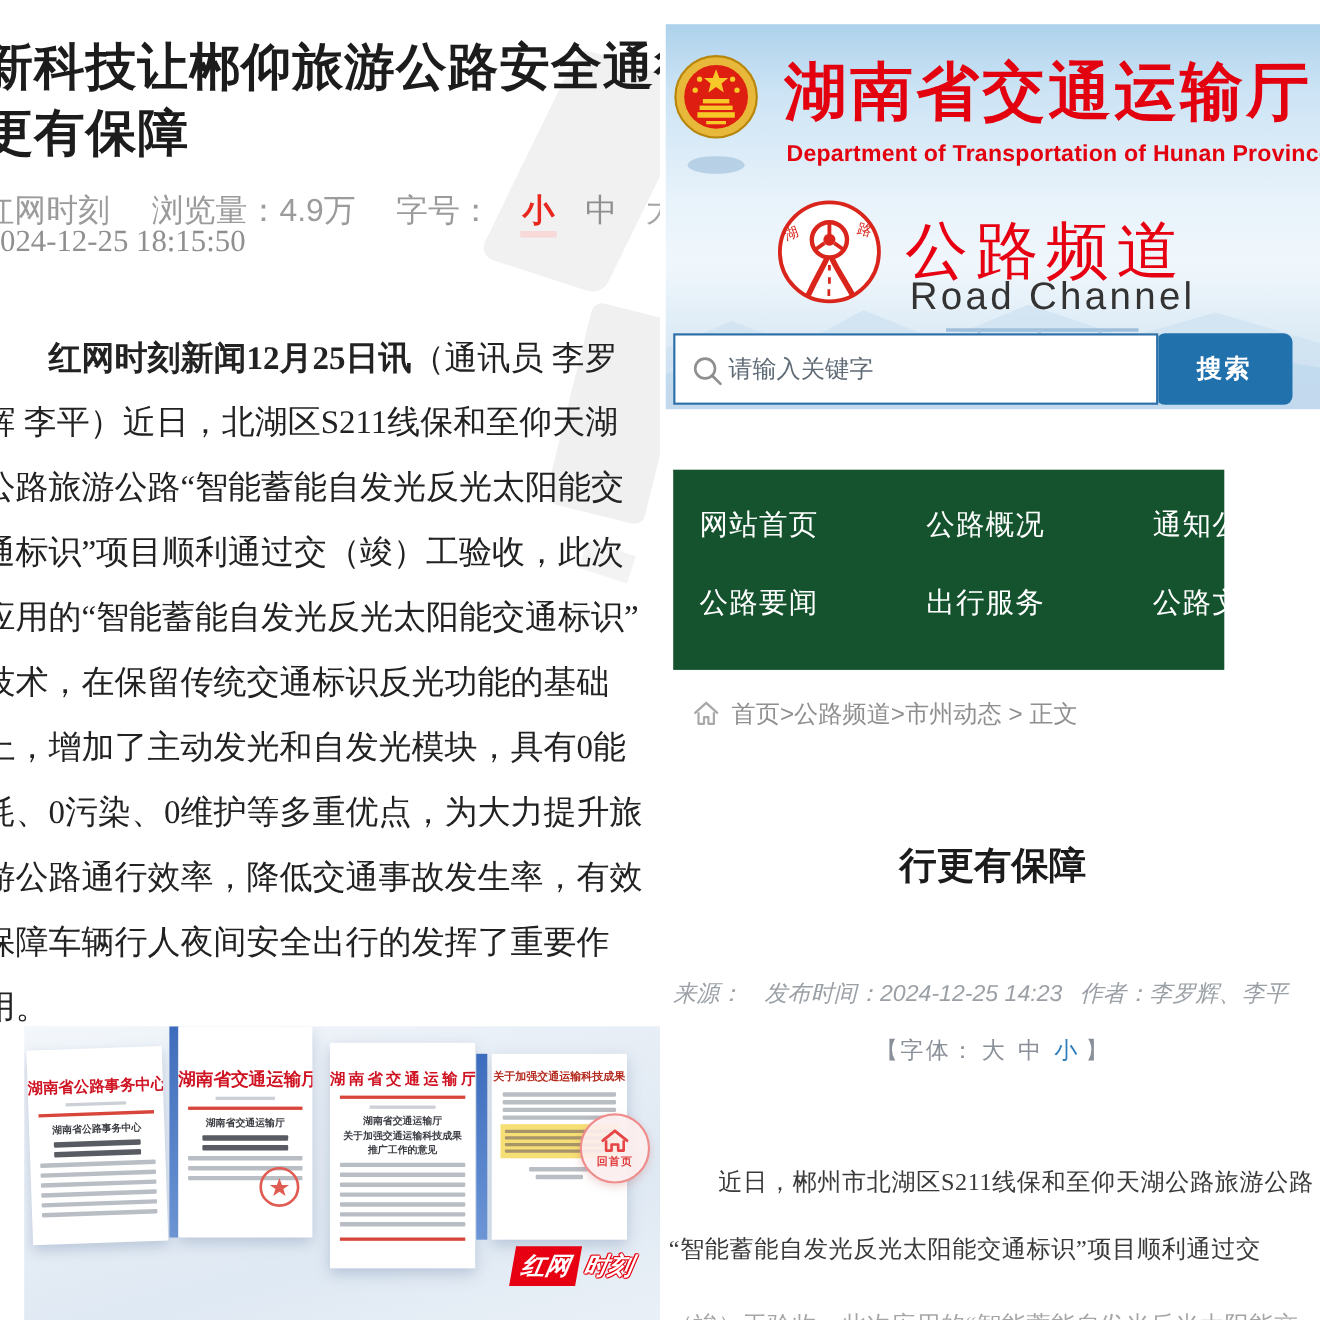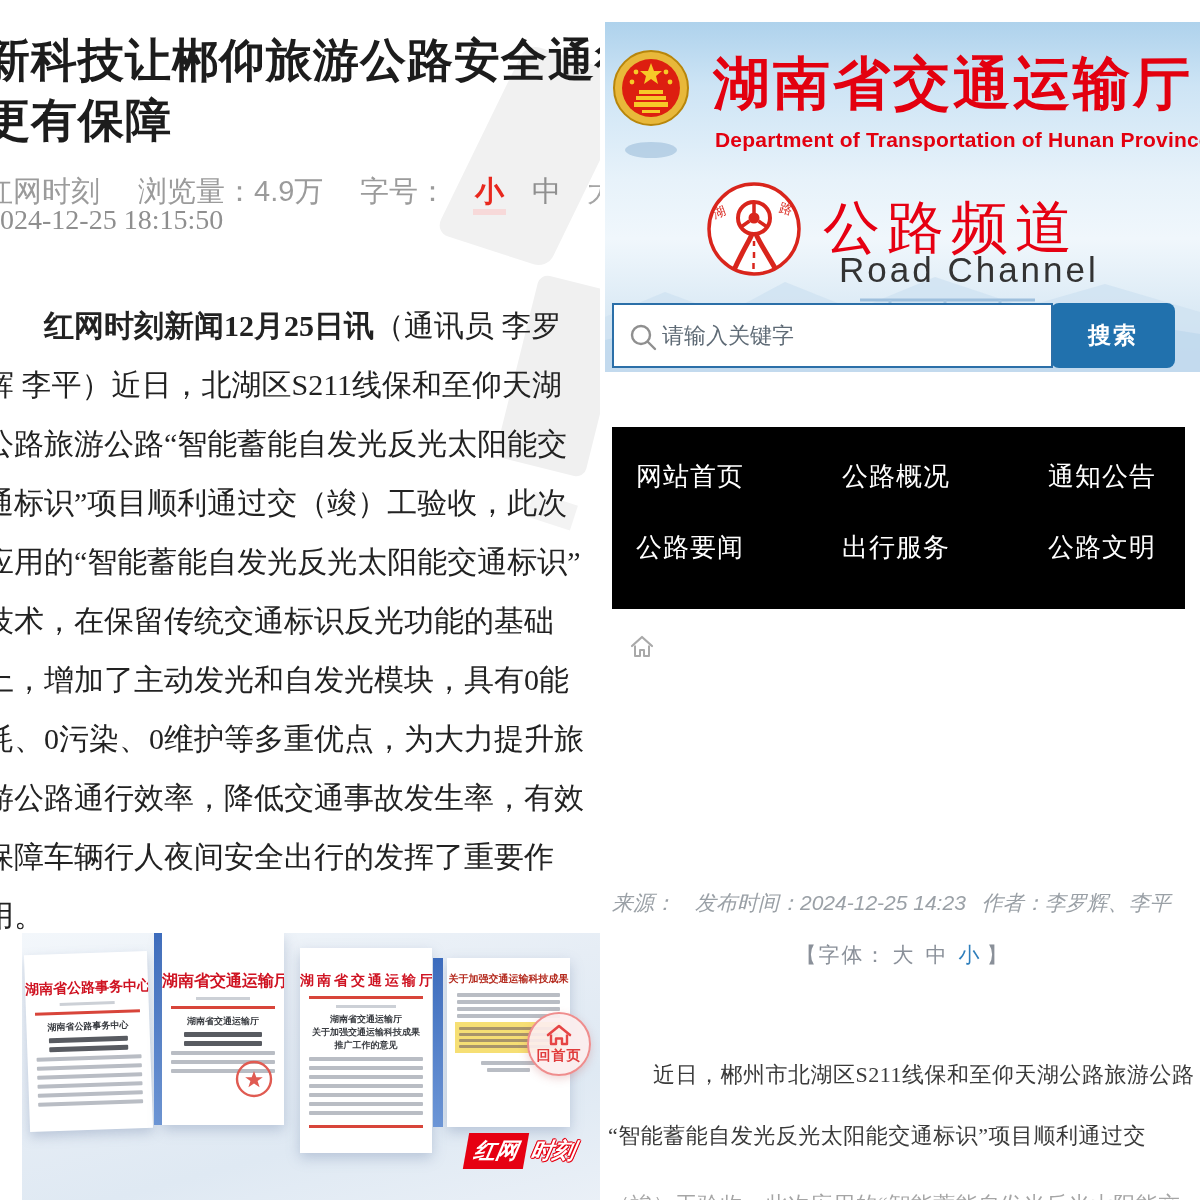--- a/index.html
+++ b/index.html
@@ -46,44 +46,44 @@
   .doc3-sub{font-size:9px;font-weight:700;color:#3a3d42;text-align:center;line-height:13px;white-space:nowrap;overflow:hidden;}
   .doc4wrap{position:absolute;left:411px;top:25px;width:137px;height:169px;}
   .doc4{left:14px;top:0;width:123px;height:169px;padding-top:14px;position:absolute;}
   .doc4 .doc-title-red{font-size:10px;color:#b42a1e;}
   .hl{background:#f6df74;margin:4px 8px;padding:2px 2px;}
   .hl .bar{background:#a8946a;margin:3px 2px;height:3px;}
   .seal{position:absolute;right:10px;bottom:26px;}
   .badge{position:absolute;left:505px;top:79px;width:64px;height:64px;border-radius:50%;
     background:rgba(252,238,238,.93);border:2px solid #ef8d8d;display:flex;flex-direction:column;align-items:center;
     justify-content:center;gap:1px;box-shadow:0 3px 8px rgba(190,90,90,.25);}
-  .badge-text{color:#e03c3c;font-size:14px;font-weight:700;letter-spacing:1px;white-space:nowrap;font-family:Liberation Mono, monospace;}
+  .badge-text{color:#e03c3c;font-size:10px;font-weight:700;letter-spacing:1px;white-space:nowrap;font-family:Liberation Mono, monospace;}
   .rn-logo{position:absolute;left:444px;top:200px;white-space:nowrap;transform:skewX(-10deg);}
   .rn1{display:inline-block;background:#e60012;color:#fff;font-style:italic;font-weight:700;font-size:22px;padding:3px 8px;}
   .rn2{display:inline-block;color:#fff;font-style:italic;font-weight:700;font-size:22px;margin-left:5px;
     text-shadow:-1px 0 #e60012,1px 0 #e60012,0 -1px #e60012,0 1px #e60012,1px 1px #e60012,-1px -1px #e60012;}
 
   
   .right-panel{position:absolute;left:605px;top:0;width:595px;height:1200px;background:#fff;overflow:hidden;}
   .rp-header{position:absolute;left:0;top:22px;width:595px;height:350px;overflow:hidden;
     background:linear-gradient(180deg,#aed2ec 0%,#cde4f5 18%,#e7f2fa 45%,#f0f7fc 62%,#d8e8f4 86%,#cadef0 100%);}
   .mountains{position:absolute;left:0;bottom:0;width:100%;height:150px;}
   .org-cn{position:absolute;left:108px;top:24px;font-size:57px;font-weight:700;color:#e3000f;letter-spacing:3px;white-space:nowrap;}
   .org-en{position:absolute;left:110px;top:106px;font-size:21px;font-weight:700;color:#e3000f;white-space:nowrap;letter-spacing:.2px;}
   .emblem{position:absolute;left:7px;top:8px;}
   .ch-logo{position:absolute;left:100px;top:158px;}
   .channel-cn{position:absolute;left:218px;top:168px;font-size:57px;font-weight:400;color:#e60012;letter-spacing:7px;white-space:nowrap;}
-  .channel-en{position:absolute;left:234px;top:228px;font-size:35px;color:#333;letter-spacing:3px;white-space:nowrap;}
+  .channel-en{position:absolute;left:222px;top:228px;font-size:35px;color:#333;letter-spacing:3px;white-space:nowrap;}
   .search-row{position:absolute;left:7px;top:281px;width:563px;height:65px;display:flex;}
   .search-box{position:relative;flex:1;background:#fff;border:2px solid #2b6fa8;}
   .search-box input{width:100%;height:100%;border:none;outline:none;padding-left:48px;font-size:22px;color:#333;background:transparent;font-family:"Liberation Sans",sans-serif;}
   .search-box input::placeholder{color:#5f6b76;}
   .mag{position:absolute;left:14px;top:17px;}
   .search-btn{width:124px;background:#2171ad;color:#fff;font-size:23px;font-weight:700;border:none;border-radius:8px;margin-left:-2px;cursor:pointer;letter-spacing:2px;font-family:"Liberation Sans",sans-serif;}
-  .rp-nav{position:absolute;left:7px;top:427px;width:573px;height:182px;background:#000000;
+  .rp-nav{position:absolute;left:7px;top:427px;width:501px;height:182px;background:#14532d;
     display:grid;grid-template-columns:206px 206px 1fr;grid-template-rows:1fr 1fr;padding:14px 0 26px 24px;align-items:center;}
   .nav-item{color:#fff;font-size:26px;letter-spacing:1px;white-space:nowrap;cursor:pointer;}
   .rp-breadcrumb{position:absolute;left:24px;top:634px;display:flex;align-items:center;gap:10px;color:#8f8f8f;font-size:22px;white-space:nowrap;}
   .rp-title{position:absolute;left:0;top:714px;width:100%;margin:0;text-align:center;font-size:34px;line-height:49px;font-weight:700;color:#1b1b1b;}
   .rp-meta{position:absolute;left:7px;top:889px;width:565px;font-size:21px;color:#9aa0a6;white-space:nowrap;display:flex;font-style:italic;}
   .rp-meta .m1{margin-right:20px;}
   .rp-meta .m2{margin-right:16px;}
   .rp-fontsel{position:absolute;left:0;top:941px;width:100%;text-align:center;font-size:21px;color:#8a9099;letter-spacing:2px;}
   .fo{margin:0 5px;cursor:pointer;}
   .fo-active{color:#2e7ebb;}
@@ -282,23 +282,24 @@
       <div class="nav-item">公路要闻</div>
       <div class="nav-item">出行服务</div>
       <div class="nav-item">公路文明</div>
     </nav>
 
     <div class="rp-breadcrumb">
       <svg width="26" height="26" viewBox="0 0 26 26">
         <path d="M3 12 L13 3 L23 12" fill="none" stroke="#a9a9a9" stroke-width="2.2" stroke-linecap="round" stroke-linejoin="round"></path>
         <path d="M6 11.5 V22 H11 V16 H15 V22 H20 V11.5" fill="none" stroke="#a9a9a9" stroke-width="2" stroke-linejoin="round"></path>
       </svg>
+      <span>首页&gt;公路频道&gt;市州动态 &gt; 正文</span>
     </div>
 
-    <h2 class="rp-title"><br></h2>
+    <h2 class="rp-title"><br><span>行更有保障</span></h2>
 
     <div class="rp-meta">
       <span class="m1">来源：</span>
       <span class="m2"><span>发布时间：</span><span>2024-12-25 14:23</span></span>
       <span><span>作者：</span><span>李罗辉、李平</span></span>
     </div>
 
     <div class="rp-fontsel">
       <span>【字体：</span><span class="fo">大</span><span class="fo">中</span><span class="fo fo-active">小</span><span>】</span>
     </div>

